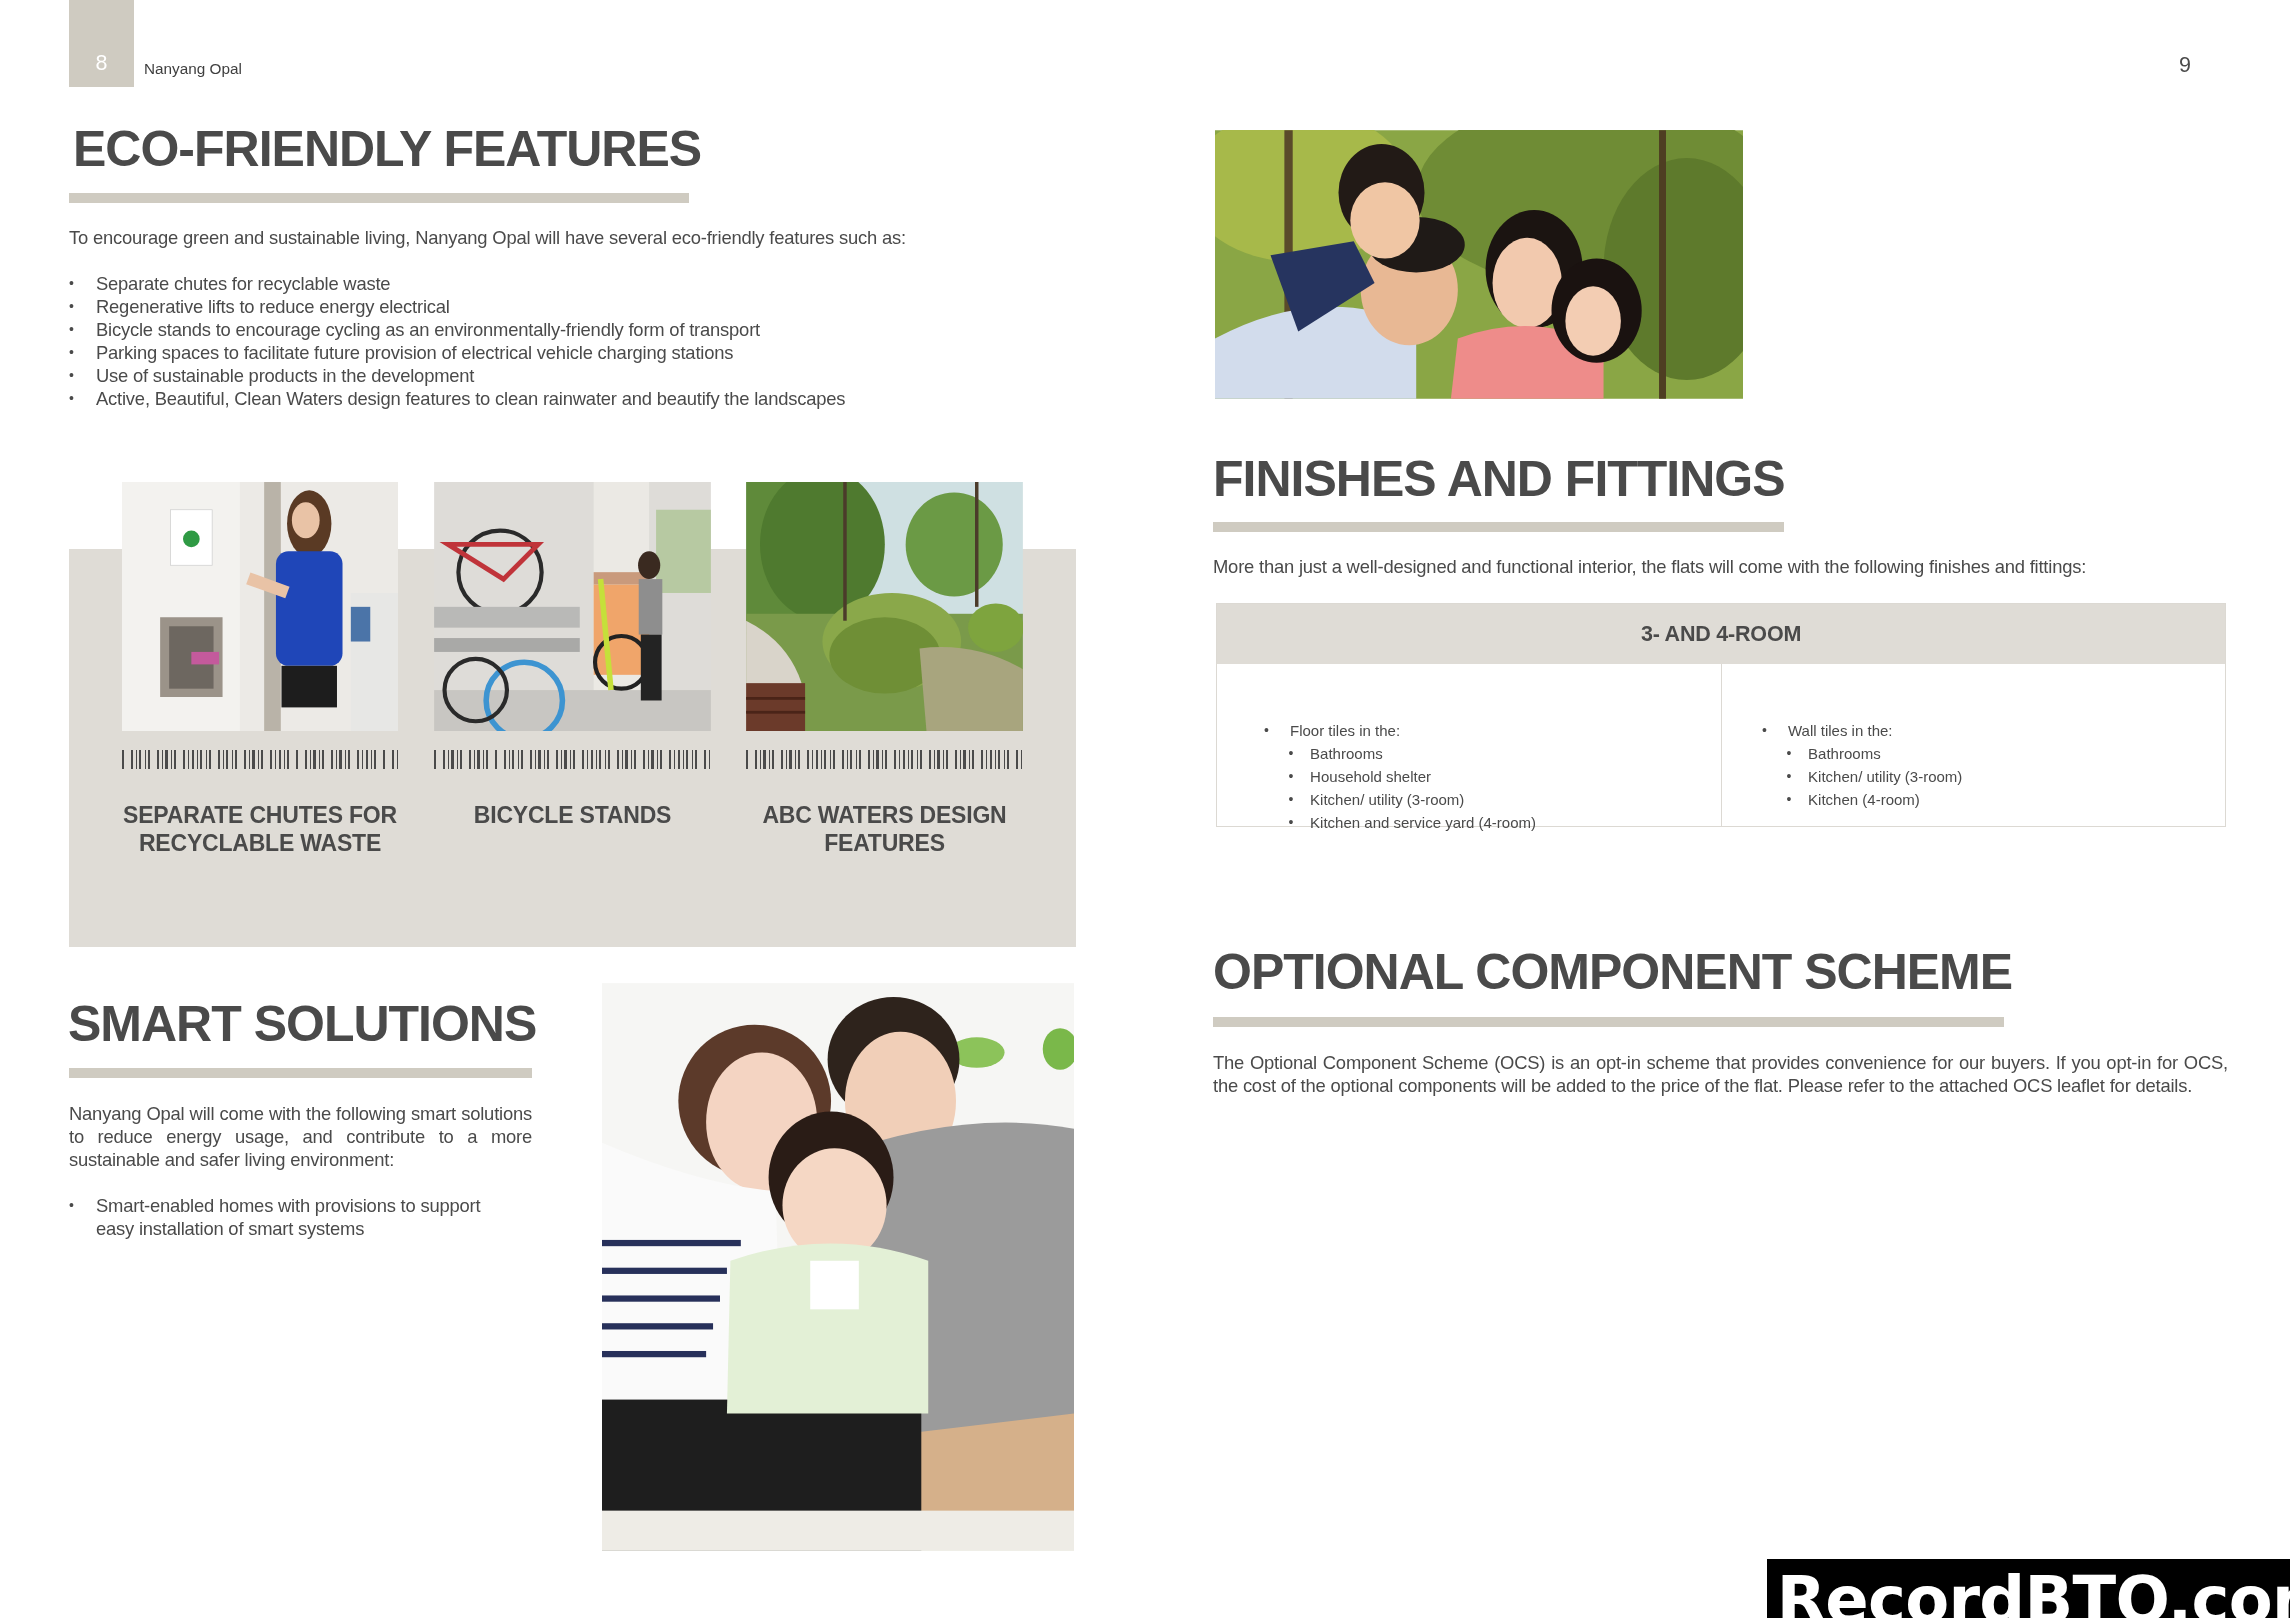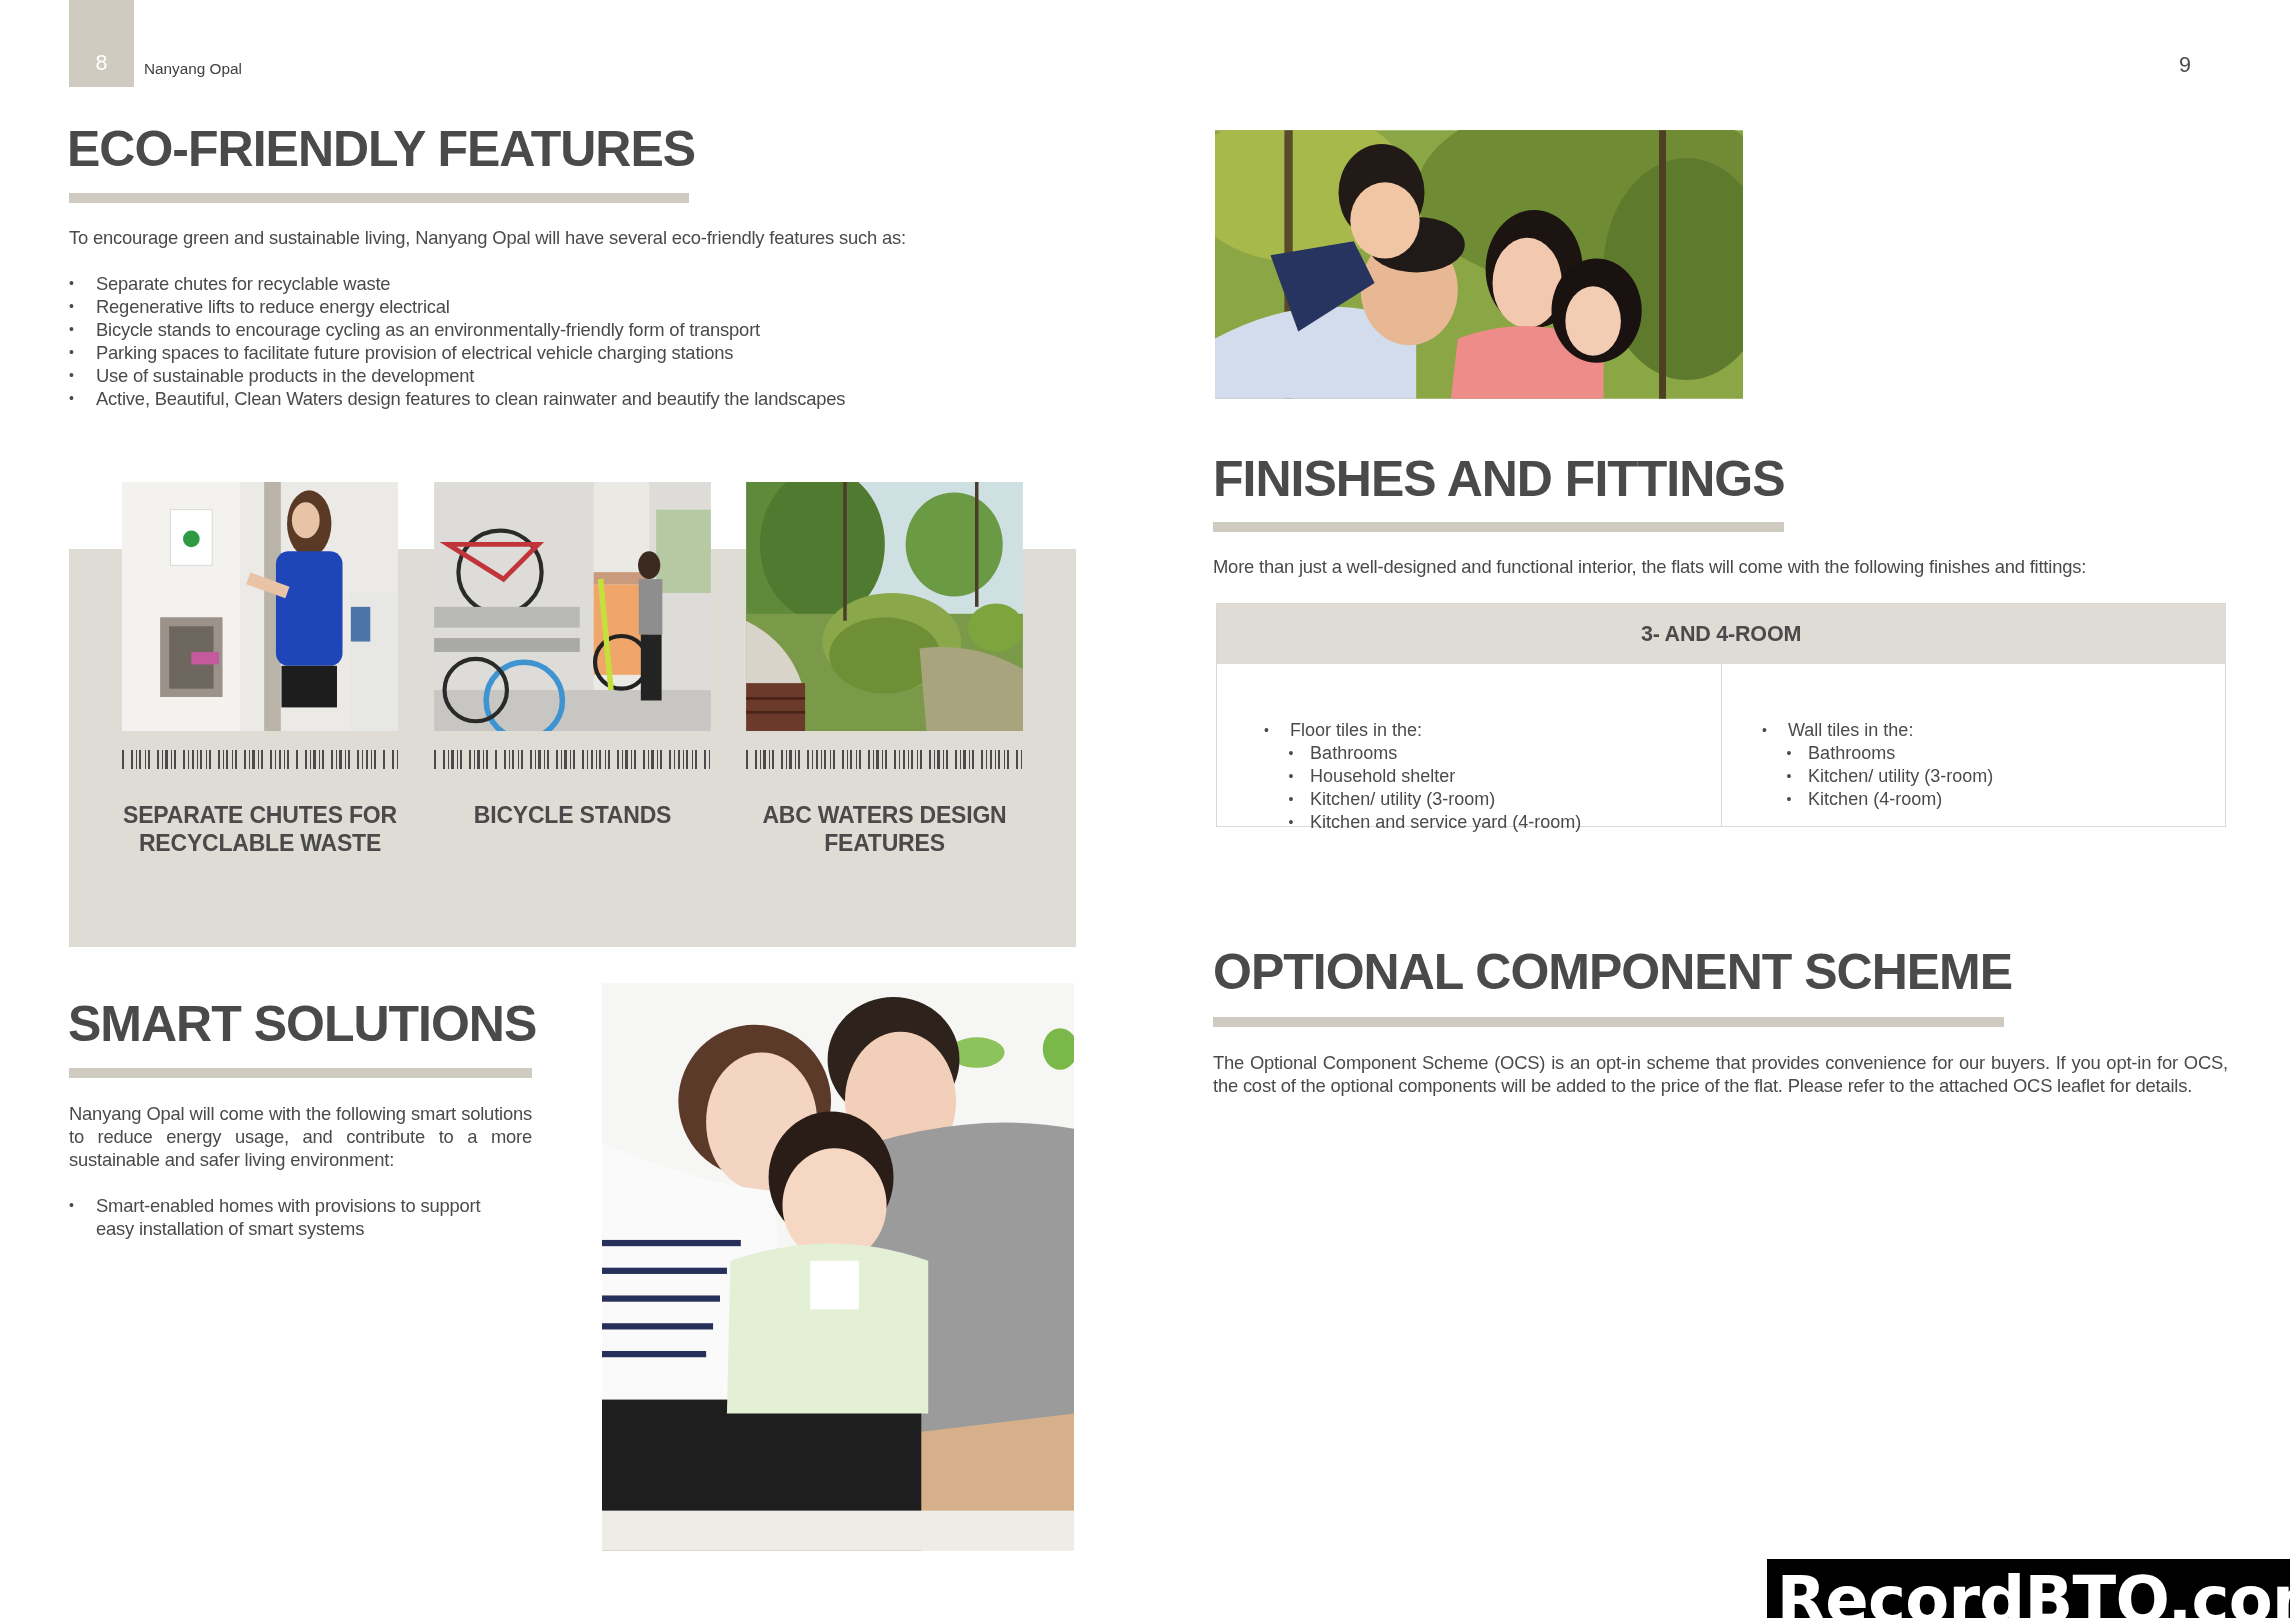--- a/index.html
+++ b/index.html
@@ -27,37 +27,37 @@
   .photo { overflow: hidden; }
   .barcode { height: 19.4px; background: repeating-linear-gradient(90deg,
       #4a4a4a 0px, #4a4a4a 2.1px, transparent 2.1px, transparent 5.6px,
       #4a4a4a 5.6px, #4a4a4a 6.2px, transparent 6.2px, transparent 8.7px); }
   .caption { text-align: center; font-weight: bold; font-size: 23px; line-height: 28px; color: #4a4a4a; letter-spacing: -0.2px; }
 
   
   .ff-table { left: 1216px; top: 603px; width: 1010px; height: 224px; border: 1.4px solid #dcd9d3; background: #ffffff; }
   .ff-head { position: absolute; left: 0; top: 0; right: 0; height: 60px; background: #dfdcd6; text-align: center; font-weight: bold; font-size: 21.5px; line-height: 60px; color: #4a4a4a; letter-spacing: -0.2px; }
   .ff-divider { position: absolute; left: 504px; top: 60px; bottom: 0; width: 1.4px; background: #dcd9d3; }
-  .ff-col { position: absolute; top: 115px; font-size: 18px; line-height: 23px; color: #4a4a4a; }
+  .ff-col { position: absolute; top: 115px; font-size: 15px; line-height: 23px; color: #4a4a4a; }
   .ff-col ul.sub li { padding-left: 21.5px; }
   .ff-col ul.sub { margin-left: 24px; }
 
   
   .watermark { left: 1767px; top: 1559px; width: 523px; height: 59px; background: #000000; overflow: hidden; }
   .watermark span { position: absolute; left: 9.7px; top: 7px; color: #ffffff; font-family: "DejaVu Sans", sans-serif; font-weight: bold; font-size: 64px; line-height: 69px; letter-spacing: -0.7px; white-space: nowrap; }
 </style>
 </head>
 <body>
 
 <div class="abs page-tab"></div>
 <div class="abs page-num-left">8</div>
 <div class="abs running-title">Nanyang Opal</div>
 <div class="abs page-num-right">9</div>
 
-<div class="abs h1" style="left:67px; top:121px;">ECO-FRIENDLY FEATURES</div>
+<div class="abs h1" style="left:73px; top:121px;">ECO-FRIENDLY FEATURES</div>
 <div class="abs rule" style="left:69px; top:193px; width:620px;"></div>
 
 <div class="abs body-text" style="left:69px; top:226px; width:1006px;">To encourage green and sustainable living, Nanyang Opal will have several eco-friendly features such as:</div>
 
 <ul class="abs body-text dot" style="left:69px; top:272px; width:1006px;">
   <li>Separate chutes for recyclable waste</li>
   <li>Regenerative lifts to reduce energy electrical</li>
   <li>Bicycle stands to encourage cycling as an environmentally-friendly form of transport</li>
   <li>Parking spaces to facilitate future provision of electrical vehicle charging stations</li>
   <li>Use of sustainable products in the development</li>

